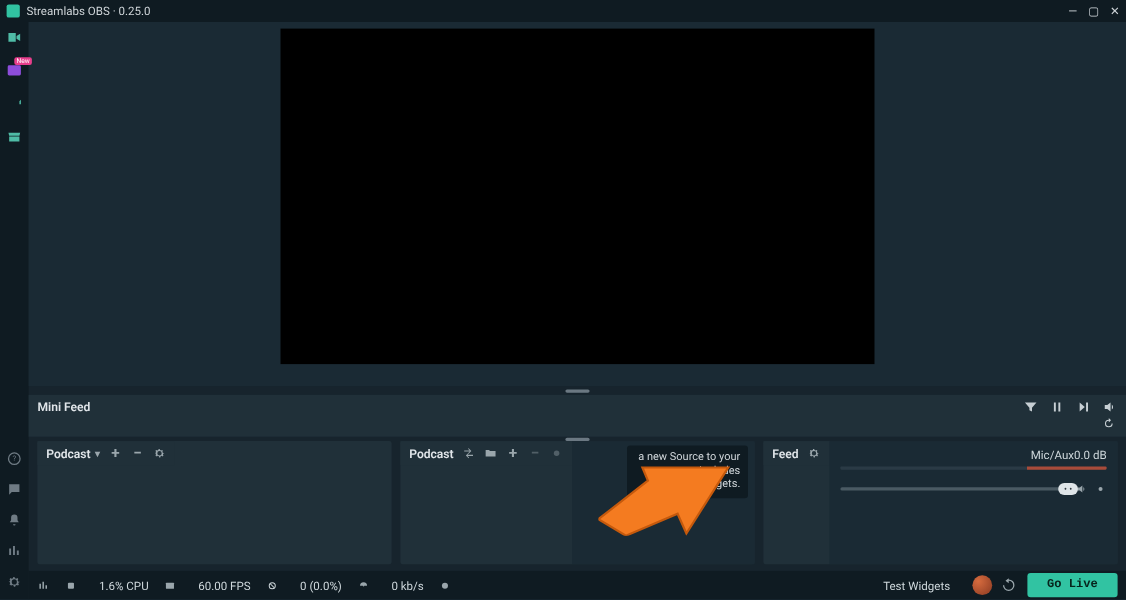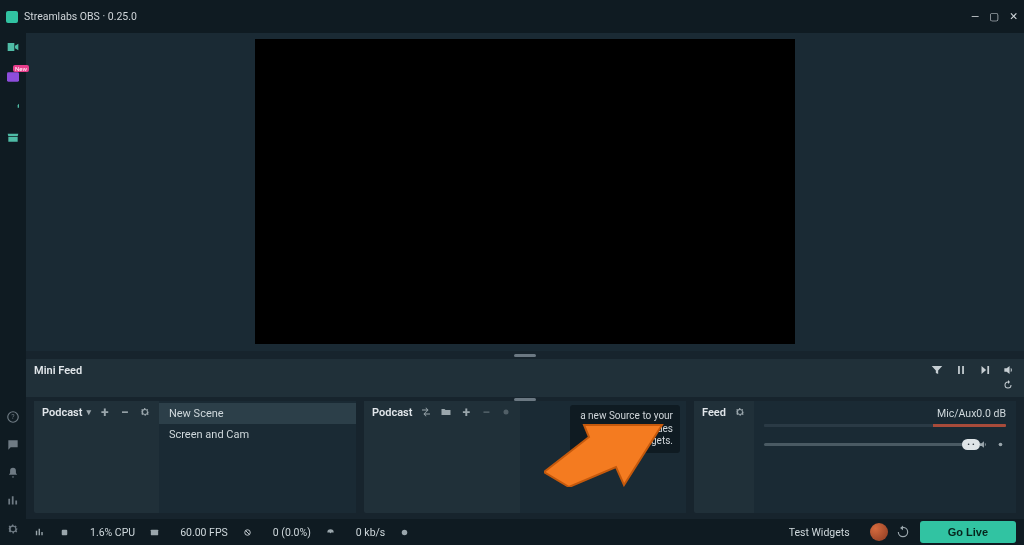--- a/index.html
+++ b/index.html
@@ -7,21 +7,21 @@
   body {
     font-family: "Segoe UI", Roboto, Arial, sans-serif;
     font-size: 11px;
     background: #17242d;
     color: #cfd8dc;
     display: flex;
     flex-direction: column;
   }
   
   .titlebar {
-    height: 33px;
+    height: 20px;
     background: #0f1b22;
     display: flex;
     align-items: center;
     padding: 0 6px;
     color: #d0d6da;
     font-size: 10.5px;
   }
   .titlebar .logo {
     width: 12px; height: 12px;
     background: #31c3a2;
@@ -225,22 +225,23 @@
   .statusbar .tw{ margin-right:20px; color:#cfd8dc;}
   .avatar{
     width:18px;height:18px;border-radius:50%;
     background:radial-gradient(circle at 30% 30%,#d66b3e,#8a3a22);
     margin-right:8px;
   }
   .undo-ic{width:14px;height:14px;fill:#9aa6ac;margin-right:10px;}
   .golive{
     background:#31c3a2; color:#06241c;
     font-weight:600; font-size:11px;
-    padding:5px 28px; border-radius:3px;
+    padding:5px 18px; border-radius:3px;
     border:none;
+    font-family:Liberation Mono, monospace;
   }
   
   .arrow {
     position:absolute;
     width:120px; height:70px;
     pointer-events:none;
   }
   svg { display:block; }
 </style>
 </head>
@@ -364,28 +365,20 @@
           <span>Podcast</span>
           <span class="chev">▾</span>
           <div class="sp"></div>
           <span class="ic big">+</span>
           <span class="ic big">−</span>
           <span class="ic">
             <svg viewBox="0 0 24 24" width="12" height="12">
                 <path d="M12 8a4 4 0 100 8 4 4 0 000-8zm9 4l-2 .5-.8 2 1 1.8-1.5 1.5-1.8-1-2 .8-.5 2h-2l-.5-2-2-.8-1.8 1L4.6 16l1-1.8-.8-2L3 12l1.8-.5.8-2-1-1.8L6.1 6l1.8 1 2-.8.5-2h2l.5 2 2 .8 1.8-1 1.5 1.5-1 1.8.8 2z"></path>
               </svg>
           </span>
-        </div>
-        <div class="panel-body">
-          <div class="scene-item sel">
-            <span>New Scene</span>
-          </div>
-          <div class="scene-item">
-            <span>Screen and Cam</span>
-          </div>
         </div>
       </div>
 
       <div class="panel" style="position:relative;">
         <div class="panel-head">
           <span>Podcast</span>
           <div class="sp"></div>
           <span class="ic">
             <svg viewBox="0 0 24 24" width="12" height="12">
                 <path d="M4 7h10l-3-3 1-1 5 5-5 5-1-1 3-3H4zM20 17H10l3 3-1 1-5-5 5-5 1 1-3 3h10z"></path>

